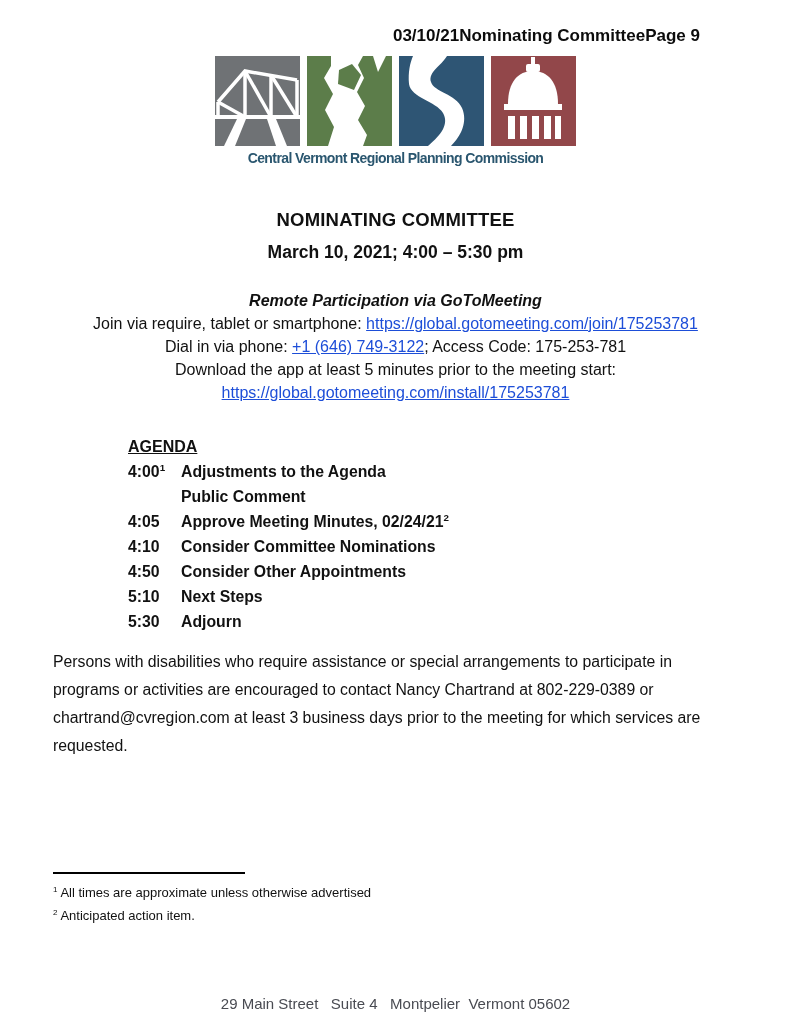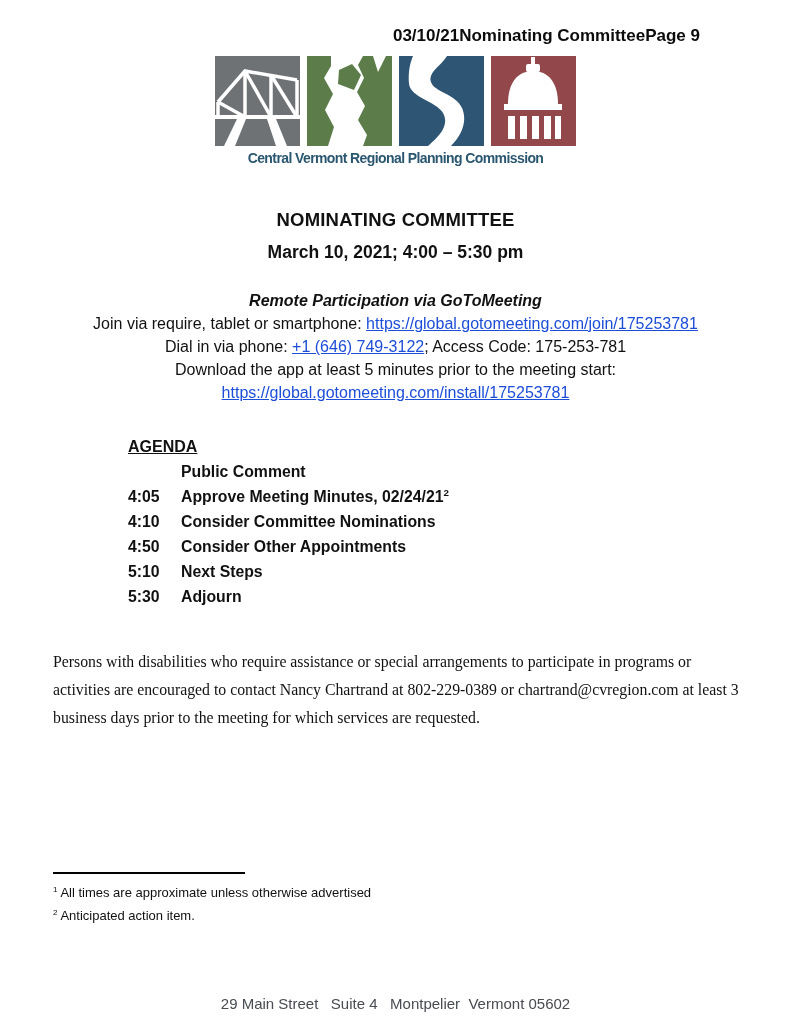--- a/index.html
+++ b/index.html
@@ -43,21 +43,21 @@
   .remote-heading { font-weight: 700; font-style: italic; }
   a.link { color: #1d4ed8; text-decoration: underline; cursor: pointer; }
 
   
   .agenda { position: absolute; top: 434px; left: 128px; font-size: 15.8px; font-weight: 700; }
   .agenda-heading { text-decoration: underline; line-height: 25px; font-size: 16px; }
   .agenda-row { display: grid; grid-template-columns: 53px 1fr; line-height: 25px; }
   sup { font-size: 0.62em; vertical-align: super; line-height: 0; }
 
   
-  .note { position: absolute; top: 648px; left: 53px; width: 688px; font-size: 15.8px; line-height: 28px; font-family: Liberation Serif, serif; }
+  .note { position: absolute; top: 648px; left: 53px; width: 688px; font-size: 15.8px; line-height: 28px; }
 
   
   .footnotes { position: absolute; top: 872px; left: 53px; font-size: 13px; line-height: 23px; }
   .fn-rule { width: 192px; border-top: 2px solid #000; margin-bottom: 7px; }
 
   
   .doc-footer {
     position: absolute; top: 949px; left: 0; width: 100%;
     text-align: center; color: #494b52; font-size: 15px; line-height: 22px;
     white-space: pre-wrap;
@@ -133,20 +133,24 @@
     <div class="remote-heading">Remote Participation via GoToMeeting</div>
     <div><span>Join via require, tablet or smartphone: </span><a class="link">https://global.gotomeeting.com/join/175253781</a></div>
     <div><span>Dial in via phone: </span><a class="link">+1 (646) 749-3122</a><span>; Access Code: 175-253-781</span></div>
     <div>Download the app at least 5 minutes prior to the meeting start:</div>
     <div><a class="link">https://global.gotomeeting.com/install/175253781</a></div>
   </div>
 
   <div class="agenda">
     <div class="agenda-heading">AGENDA</div>
     <div class="agenda-row">
+      <span><span>4:00</span><sup>1</sup></span>
+      <span><span>Adjustments to the Agenda</span><sup></sup></span>
+    </div>
+    <div class="agenda-row">
       <span><span></span><sup></sup></span>
       <span><span>Public Comment</span><sup></sup></span>
     </div>
     <div class="agenda-row">
       <span><span>4:05</span><sup></sup></span>
       <span><span>Approve Meeting Minutes, 02/24/21</span><sup>2</sup></span>
     </div>
     <div class="agenda-row">
       <span><span>4:10</span><sup></sup></span>
       <span><span>Consider Committee Nominations</span><sup></sup></span>

